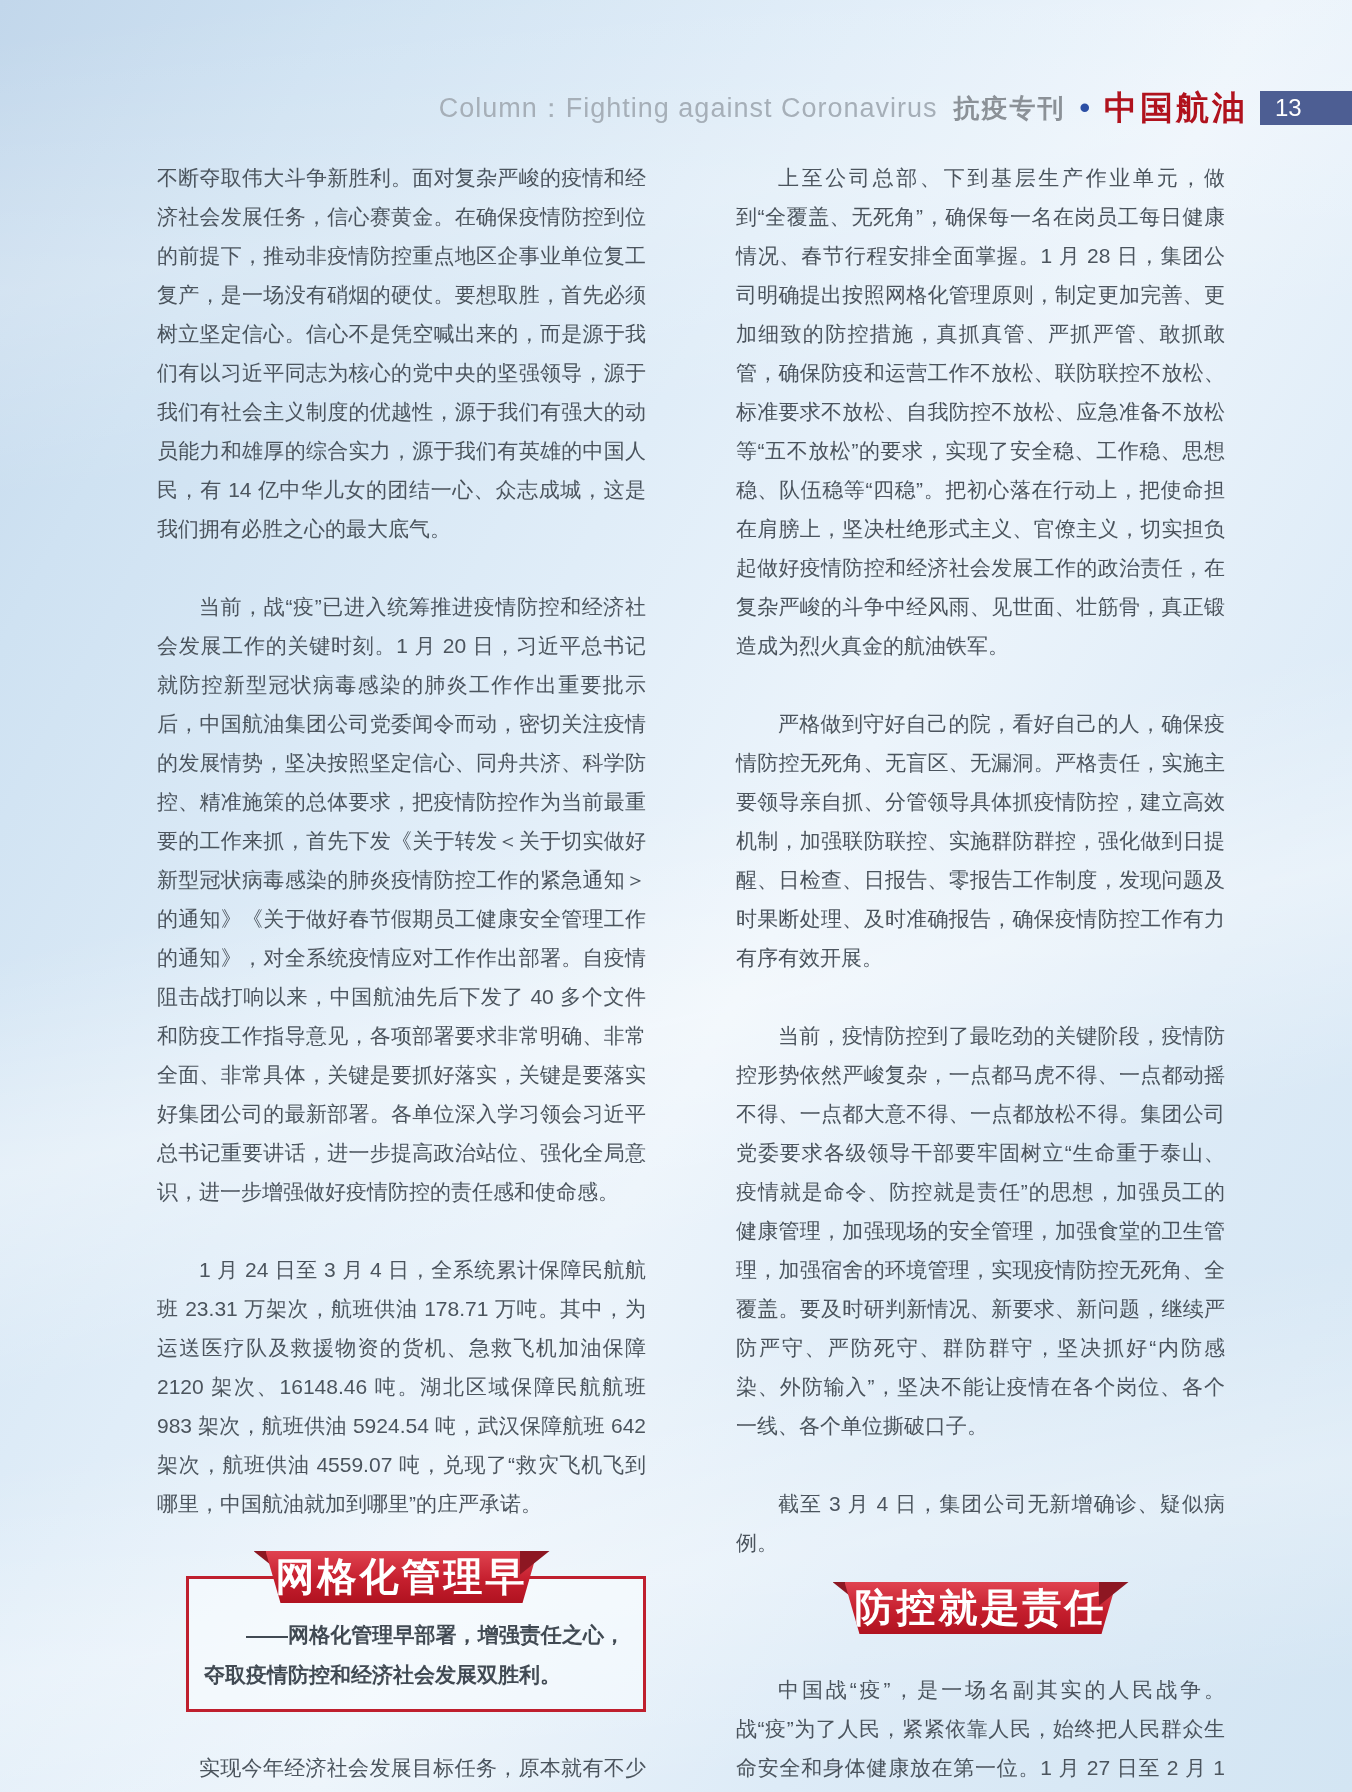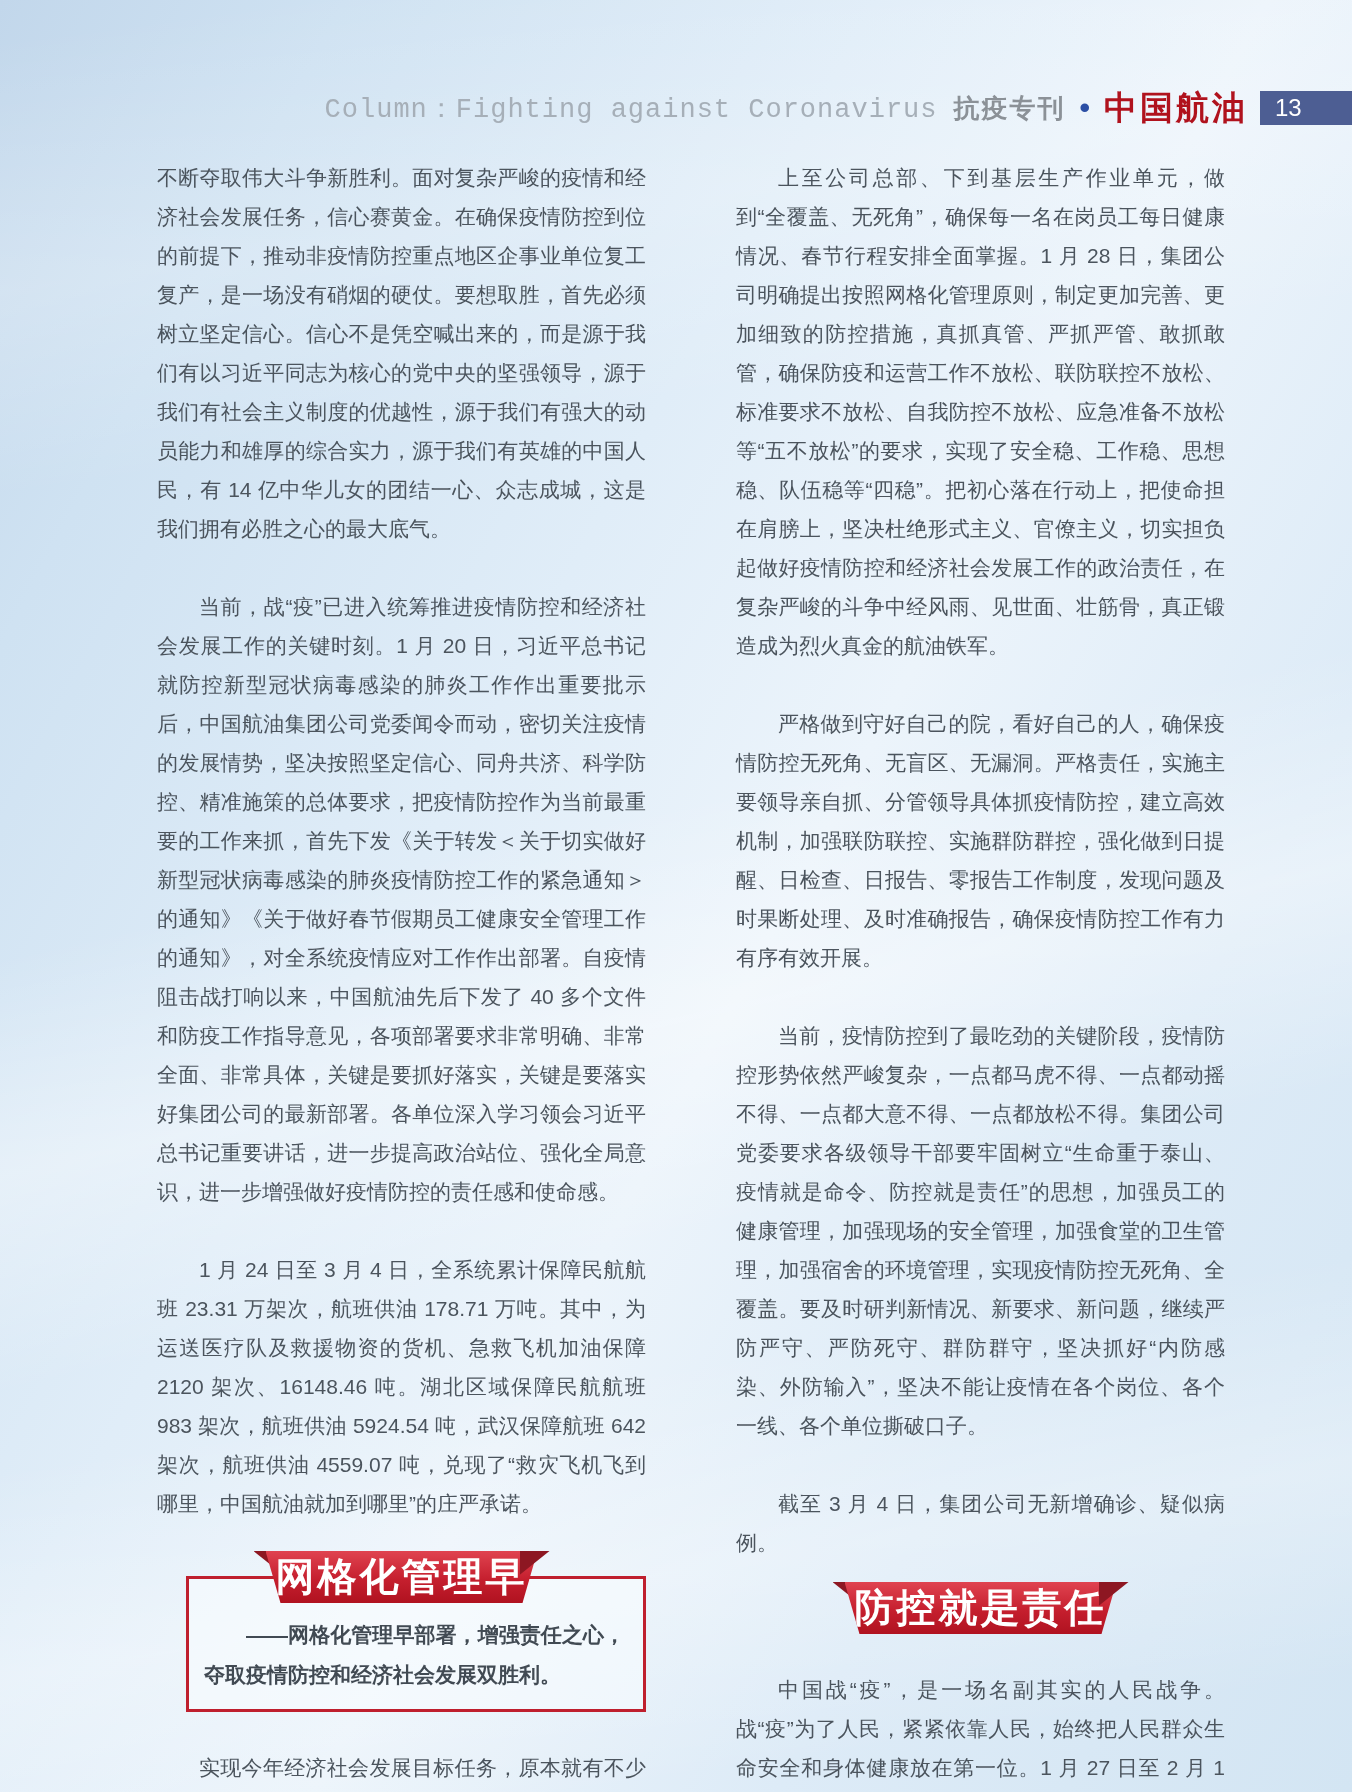--- a/index.html
+++ b/index.html
@@ -13,21 +13,21 @@
   .swoosh{position:absolute;pointer-events:none;}
   .sw1{top:-60px;left:-250px;width:1900px;height:460px;transform:rotate(-8deg);
     background:linear-gradient(180deg,rgba(255,255,255,0) 0%,rgba(255,255,255,0.22) 55%,rgba(255,255,255,0) 100%);}
   .sw2{top:800px;left:-350px;width:2100px;height:430px;transform:rotate(-13deg);
     background:linear-gradient(180deg,rgba(255,255,255,0) 0%,rgba(255,255,255,0.38) 50%,rgba(255,255,255,0) 100%);}
   .sw3{top:1350px;left:-300px;width:2100px;height:420px;transform:rotate(-9deg);
     background:linear-gradient(180deg,rgba(255,255,255,0) 0%,rgba(255,255,255,0.3) 50%,rgba(255,255,255,0) 100%);}
 
   
   .header{position:absolute;top:90px;left:0;right:0;height:36px;display:flex;align-items:center;justify-content:flex-end;}
-  .hdr-en{font-family:Liberation Mono, monospace;font-size:27px;color:#a6afb8;margin-right:16px;letter-spacing:1px;}
+  .hdr-en{font-family:Liberation Sans, sans-serif;font-size:27px;color:#a6afb8;margin-right:16px;letter-spacing:1px;}
   .hdr-zh{font-size:26px;color:#8b9197;font-weight:bold;margin-right:14px;letter-spacing:2px;}
   .hdr-dot{font-size:30px;color:#2b4fa5;margin-right:14px;font-weight:bold;}
   .hdr-brand{font-size:33px;color:#b0121d;font-weight:bold;letter-spacing:3px;margin-right:12px;text-align:center;}
   .page-tab{width:92px;height:34px;background:#4d5e93;color:#ffffff;font-size:24px;line-height:34px;padding-left:15px;box-sizing:border-box;}
 
   
   .col{position:absolute;top:158px;width:489px;color:#4b545d;font-size:21px;line-height:39px;text-align:justify;}
   .col-left{left:157px;}
   .col-right{left:736px;}
   .col p{margin:0;}

